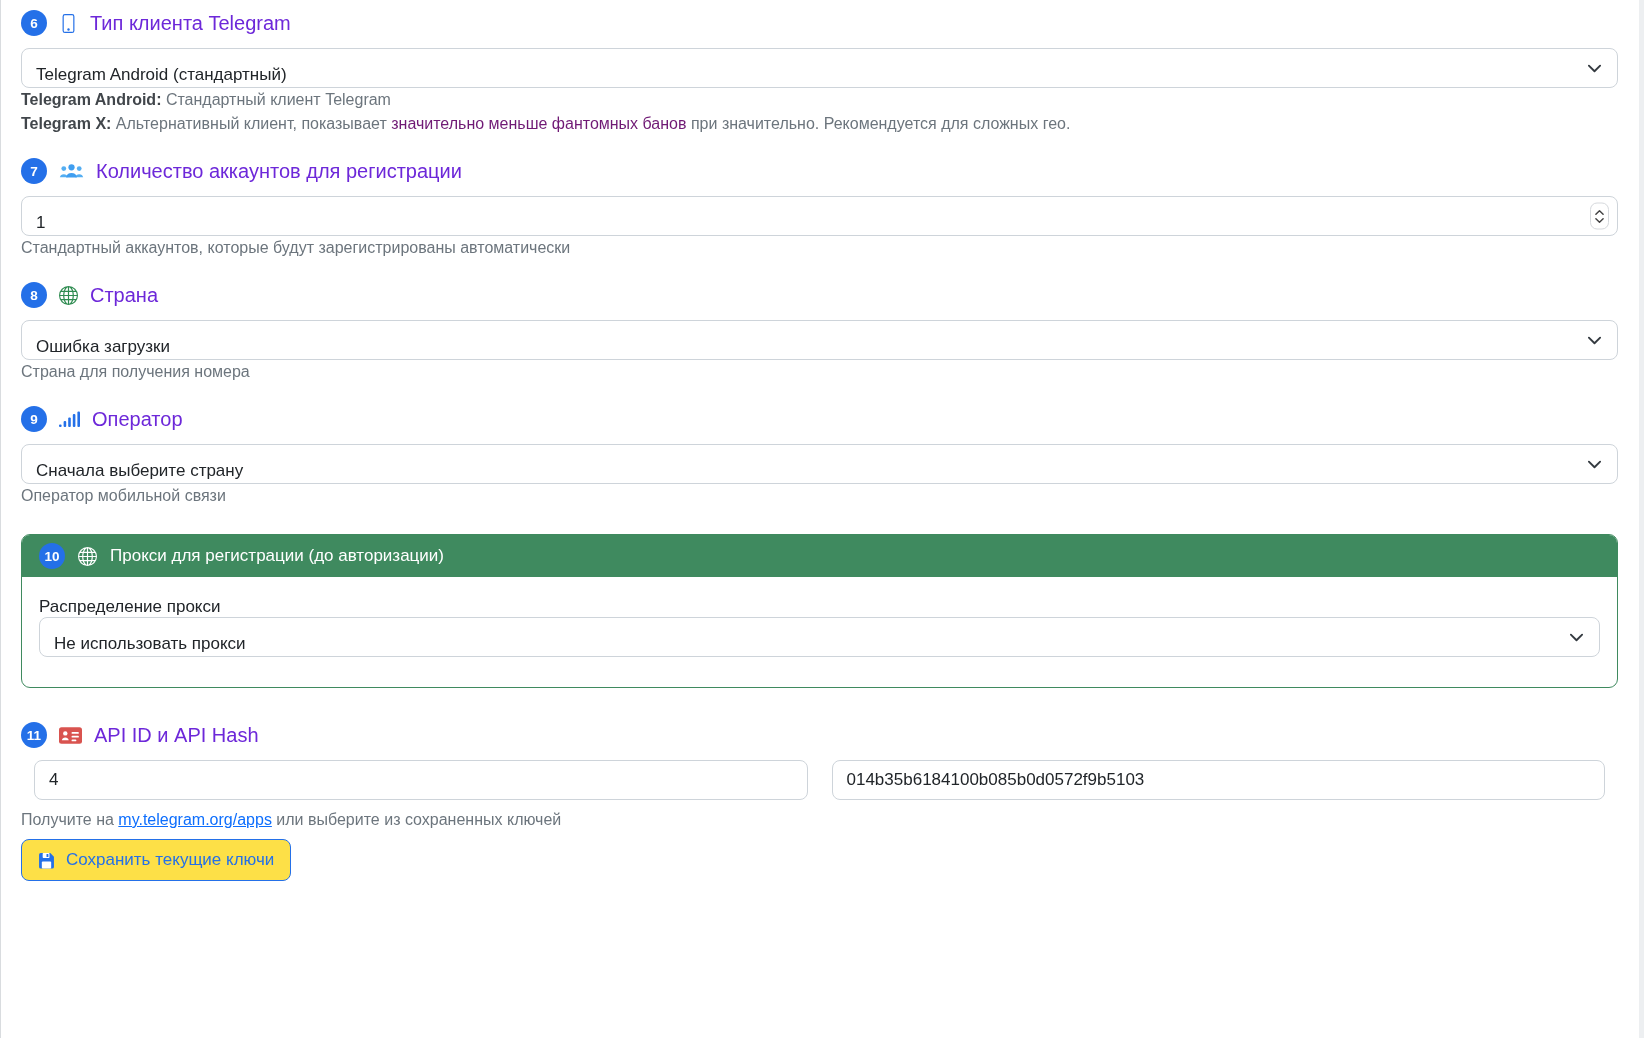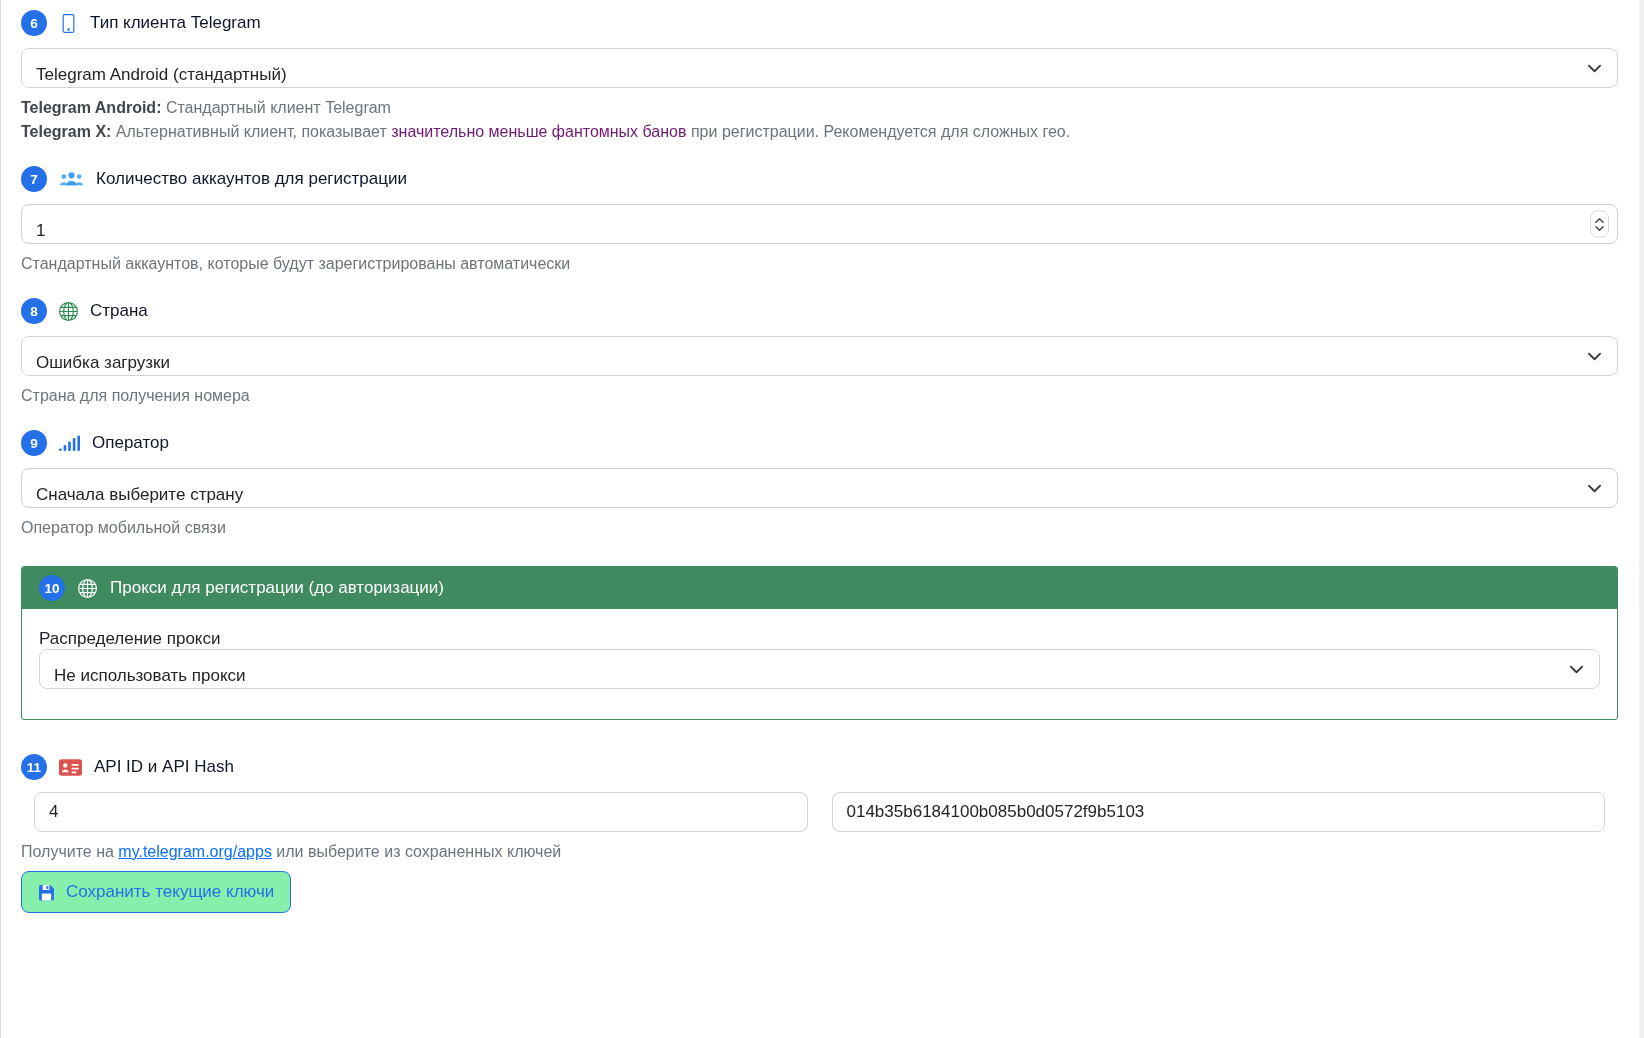--- a/index.html
+++ b/index.html
@@ -14,46 +14,46 @@
   .page{ padding:10px 26px 0 20px; }
 
   .sec{ margin-bottom:22px; }
   .sec-head{ display:flex; align-items:center; gap:12px; margin-bottom:12px; }
   .badge{
     min-width:26px; height:26px; padding:0 5px; border-radius:14px;
     background:#2470e8; color:#fff; font-size:13.5px; font-weight:bold;
     display:inline-flex; align-items:center; justify-content:center; flex:0 0 auto;
   }
   .icn{ display:inline-flex; align-items:center; justify-content:center; flex:0 0 auto; }
-  .title{ font-size:17px; color:#0f172a; }
+  .title{ font-size:20px; color:#6d28d9; }
 
   .control{
     position:relative; height:40px; border:1px solid #ced4da; border-radius:8px;
     background:#fff; display:flex; align-items:center;
     padding:14px 44px 0 14px; font-size:17px; color:#212529; cursor:pointer;
   }
   .chev{ position:absolute; right:15px; top:50%; transform:translateY(-50%); display:flex; }
 
   .bare{
     border:none; outline:none; flex:1; min-width:0; padding:0;
     font-size:17px; font-family:inherit; color:#212529; background:transparent;
   }
   .spinner{
     position:absolute; right:8px; top:50%; transform:translateY(-50%);
     width:19px; height:27px; border:1px solid #d6d9dd; border-radius:7px;
     background:#fff; display:flex; flex-direction:column; align-items:center;
     justify-content:center; gap:2px; cursor:pointer;
   }
 
-  .help{ font-size:16px; color:#6c757d; margin-top:8px; line-height:1.5; }
+  .help{ font-size:16px; color:#6c757d; line-height:1.5; }
   .b{ font-weight:bold; color:#41464b; }
   .green{ color:#701a75; }
   .code{ font-family:"DejaVu Sans Mono", monospace; color:#d63384; font-size:15px; }
 
-  .card{ border:1px solid #3f8a5f; border-radius:3px; margin:26px 0 34px; overflow:hidden; }
+  .card{ border:1px solid #3f8a5f; border-radius:9px; margin:26px 0 34px; overflow:hidden; }
   .card-head{ background:#3f8a5f; height:42px; display:flex; align-items:center; gap:13px; padding:0 17px; }
   .card-head .title{ color:#ffffff; font-size:17px; }
   .card-body{ padding:20px 17px 30px; }
   .label{ font-size:17px; color:#212529; }
 
   .api-select-row{ display:flex; gap:9px; }
   .api-select{ flex:1; }
   .trash-btn{
     width:54px; height:40px; border:1px solid #e47680; border-radius:8px;
     background:#fff; display:flex; align-items:center; justify-content:center; cursor:pointer;
@@ -63,21 +63,21 @@
   .text-input{
     flex:1; min-width:0; height:40px; border:1px solid #ced4da; border-radius:8px;
     padding:0 14px; font-size:17px; font-family:inherit; color:#212529; outline:none; background:#fff;
   }
   .link-line{ font-size:16px; color:#6c757d; margin-top:11px; }
   a.link{ color:#0d6efd; text-decoration:underline; cursor:pointer; }
 
   .save-btn{
     margin-top:10px; display:inline-flex; align-items:center; gap:11px;
     height:42px; padding:0 16px; border:1px solid #2470e8; border-radius:8px;
-    background:#86efac; color:#2470e8; font-size:17px; font-family:inherit; cursor:pointer;
+    background:#fde047; color:#2470e8; font-size:17px; font-family:inherit; cursor:pointer;
   }
 </style>
 </head>
 <body>
 
 <div class="page">
 
   <div class="sec">
     <div class="sec-head">
       <span class="badge">6</span>
@@ -92,21 +92,21 @@
     <div class="control">
       <span>Telegram Android (стандартный)</span>
       <span class="chev">
         <svg width="15" height="15" viewBox="0 0 16 16" fill="none" stroke="#343a40" stroke-width="2" stroke-linecap="round" stroke-linejoin="round">
             <path d="M2 5.5l6 6 6-6"></path>
           </svg>
       </span>
     </div>
     <div class="help">
       <div><span class="b">Telegram Android:</span><span> Стандартный клиент Telegram</span></div>
-      <div><span class="b">Telegram X:</span><span> Альтернативный клиент, показывает </span><span class="green">значительно меньше фантомных банов</span><span> при регистрации. Рекомендуется для сложных гео.</span></div>
+      <div><span class="b">Telegram X:</span><span> Альтернативный клиент, показывает </span><span class="green">значительно меньше фантомных банов</span><span> при значительно. Рекомендуется для сложных гео.</span></div>
     </div>
   </div>
 
   <div class="sec">
     <div class="sec-head">
       <span class="badge">7</span>
       <span class="icn">
         <svg width="25" height="17" viewBox="0 0 24 16" fill="#54aef2">
             <circle cx="4.6" cy="5.2" r="2.3"></circle>
             <path d="M0.8 13.6a3.9 3.9 0 0 1 7.6 0z"></path>

